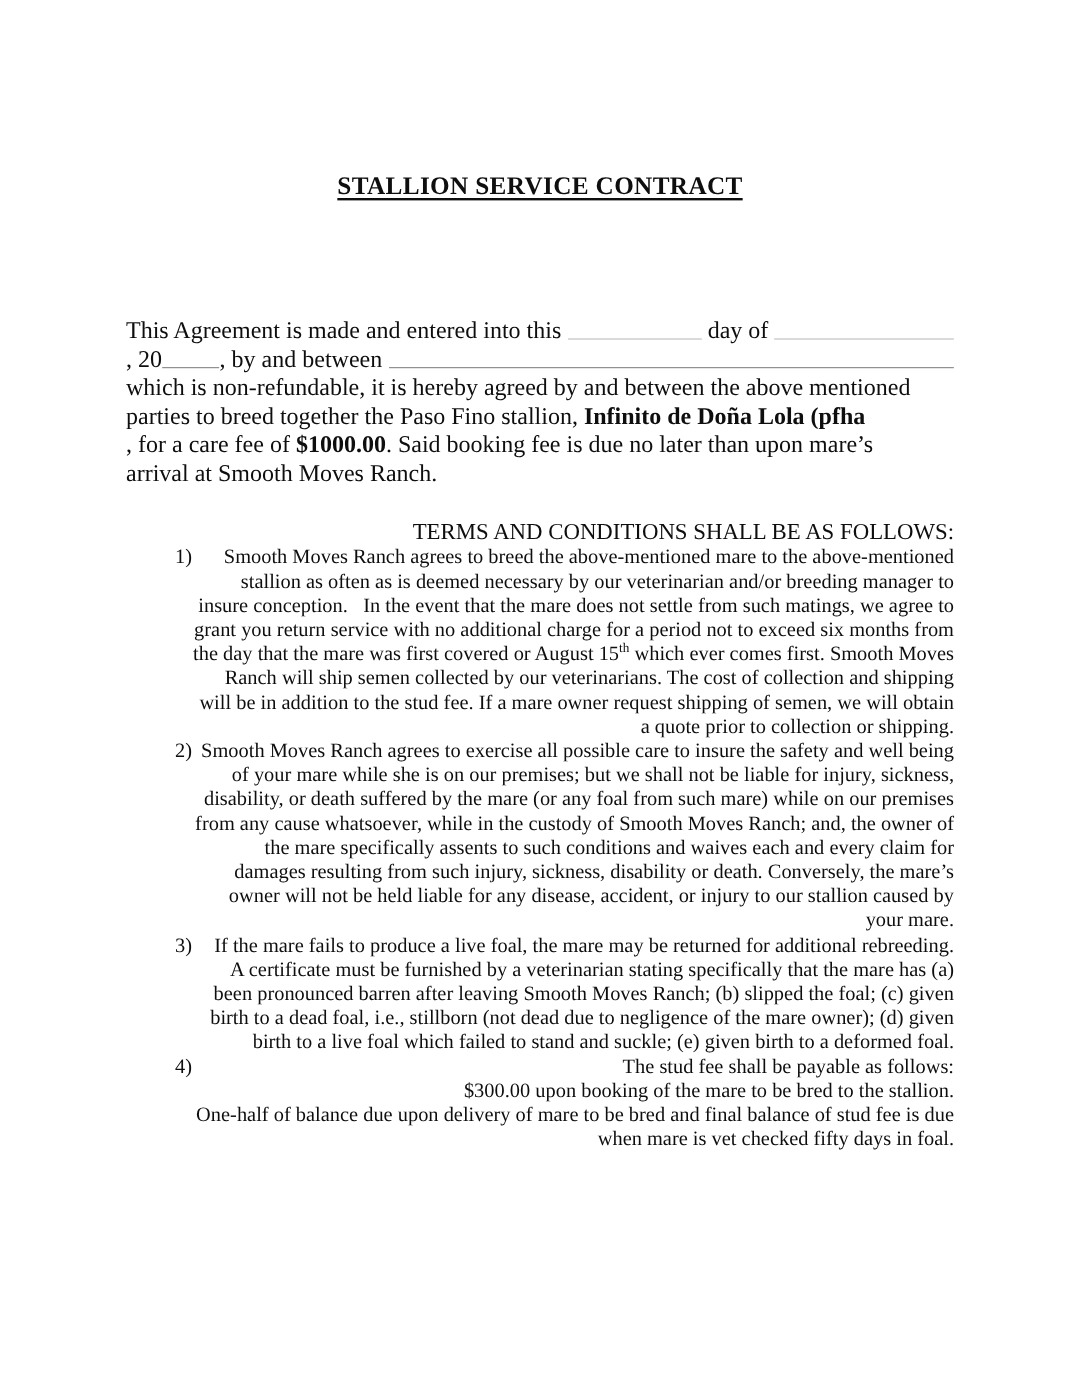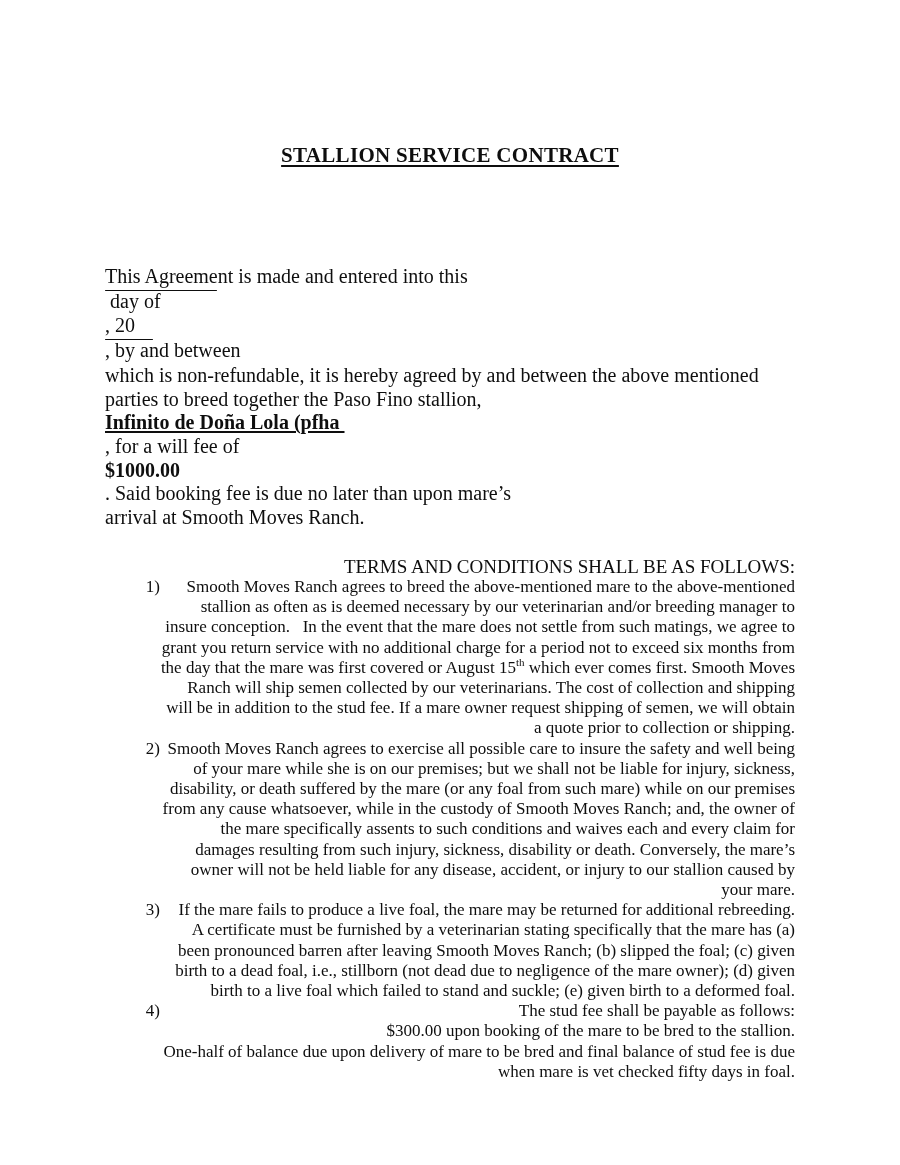--- a/index.html
+++ b/index.html
@@ -8,24 +8,24 @@
     width:900px; height:1165px; margin:0 auto; background:#ffffff; color:#0e0e0e;
     font-family:"Liberation Serif","DejaVu Serif",serif;
     padding:143px 105px 0 105px; overflow:hidden; position:relative;
   }
   .title-row { text-align:center; margin-bottom:97px; }
   .doc-title {
     display:inline; font-size:21px; font-weight:bold; letter-spacing:0.3px;
     text-decoration:underline; text-decoration-thickness:2px; text-underline-offset:3px;
   }
   .intro { font-size:20px; line-height:23.7px; }
-  .iline { display:flex; align-items:baseline;flex-direction:column; }
+  .iline { display:flex; align-items:baseline; }
   .iline > span { white-space:pre; flex-shrink:0; }
   .b  { font-weight:bold; }
-  .bu { font-weight:bold; text-decoration:underline; text-decoration-thickness:2px; text-underline-offset:2px; }
+  .bu { font-weight:bold; text-decoration-thickness:2px; text-underline-offset:2px; }
   .blank { border-bottom:1.7px solid #0e0e0e; transform:translateY(1px); align-self:baseline; }
   .blank-day     { width:112px; }
   .blank-month   { flex:1 1 auto; }
   .blank-year    { width:48px; }
   .blank-between { flex:1 1 auto; }
   .blank-mare    { flex:1 1 auto; }
   .blank-no      { width:123px; flex-shrink:0; }
   .terms { margin-top:27px;text-align:right; }
   .terms-heading { font-size:19px; line-height:20.2px; font-weight:normal; }
   .term-item { display:flex; font-size:17px; line-height:20.2px; }
@@ -56,21 +56,21 @@
       <span class="blank blank-between"></span>
     </div>
     <div class="iline">
       <span>which is non-refundable, it is hereby agreed by and between the above mentioned</span>
     </div>
     <div class="iline">
       <span>parties to breed together the Paso Fino stallion, </span>
       <span class="bu">Infinito de Doña Lola (pfha </span>
     </div>
     <div class="iline">
-      <span>, for a will fee of </span>
+      <span>, for a care fee of </span>
       <span class="b">$1000.00</span>
       <span>. Said booking fee is due no later than upon mare’s</span>
     </div>
     <div class="iline">
       <span>arrival at Smooth Moves Ranch.</span>
     </div>
   </div>
 
   <div class="terms">
     <h2 class="terms-heading">TERMS AND CONDITIONS SHALL BE AS FOLLOWS:</h2>

